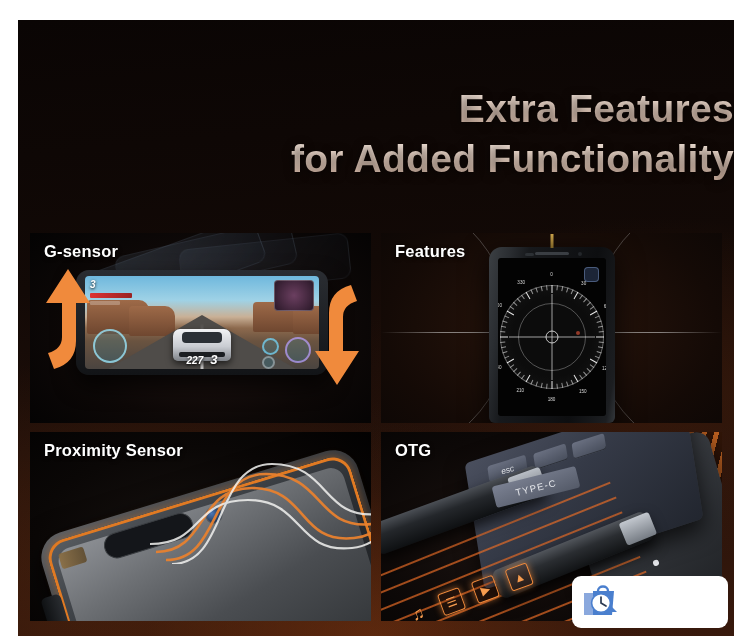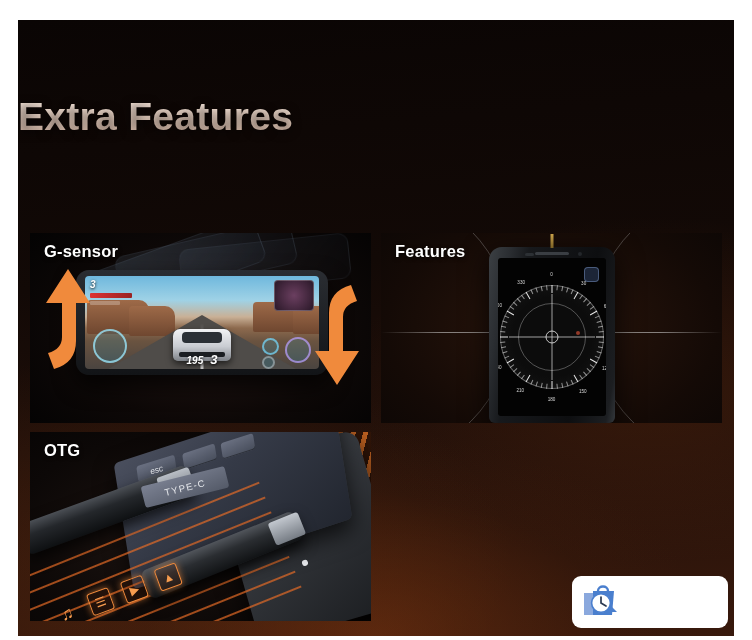--- a/index.html
+++ b/index.html
@@ -14,21 +14,21 @@
     position:absolute; left:18px; top:20px; width:716px; height:616px;
     background:
       radial-gradient(ellipse 420px 260px at 50% 100%, rgba(120,52,16,.55) 0%, rgba(70,30,10,.18) 55%, rgba(0,0,0,0) 78%),
       radial-gradient(ellipse 520px 300px at 18% 88%, rgba(105,48,16,.40) 0%, rgba(0,0,0,0) 70%),
       radial-gradient(ellipse 420px 240px at 88% 60%, rgba(95,42,14,.34) 0%, rgba(0,0,0,0) 72%),
       linear-gradient(175deg, #0a0504 0%, #120906 40%, #24110a 72%, #38190c 100%);
     overflow:hidden;
   }
 
   
-  .title-wrap{ position:absolute; left:0; top:72px; width:100%; text-align:left; }
+  .title-wrap{ position:absolute; left:0; top:64px; width:100%; text-align:right; }
   .title-line{
     font-size:39px; font-weight:700; letter-spacing:.3px; line-height:50px;
     background:linear-gradient(180deg,#fdf2ea 0%,#f3dccd 45%,#d8b6a2 100%);
     -webkit-background-clip:text; background-clip:text; color:transparent;
     -webkit-text-fill-color:transparent;
     text-shadow:0 2px 10px rgba(0,0,0,.55);
   }
 
   
   .grid{
@@ -293,20 +293,21 @@
   .wm-text{ color:#3f7fd4; font-size:21px; font-weight:700; letter-spacing:-.2px; }
 </style>
 </head>
 <body>
 
 <div class="page">
   <div class="banner">
 
     <div class="title-wrap">
       <div class="title-line">Extra Features</div>
+      <div class="title-line">for Added Functionality</div>
     </div>
 
     <div class="grid">
 
       <div class="panel p-gsensor">
         <div class="panel-label">G-sensor</div>
 
         <div class="ghost-phone gh1"></div>
         <div class="ghost-phone gh2"></div>
         <div class="ghost-phone gh3"></div>
@@ -320,21 +321,21 @@
             <div class="road"></div>
             <div class="road-line"></div>
             <div class="car"></div>
 
             <div class="hud-tl">3</div>
             <div class="hud-bar"></div>
             <div class="hud-bar2"></div>
             <div class="minimap"></div>
 
             <div class="hud-speed">
-              <span>195</span>
+              <span>227</span>
               <span class="hud-gear">3</span>
             </div>
 
             <div class="ctrl c-left"></div>
             <div class="ctrl c-r1"></div>
             <div class="ctrl c-r2"></div>
             <div class="ctrl c-r3"></div>
           </div>
         </div>
 
@@ -580,20 +581,47 @@
                 </div>
                 <div class="deg" style="transform: translate(-50%, -100%) rotate(330deg);">
                   <span style="transform: translateX(-50%) rotate(-330deg);">330</span>
                 </div>
               </div>
             <div class="cp-redmark"></div>
           </div>
         </div>
       </div>
 
+      <div class="panel p-prox">
+        <div class="panel-label">Proximity Sensor</div>
+
+        <div class="prox-phone">
+          <div class="prox-body"></div>
+          <div class="prox-rim"></div>
+          <div class="prox-screen"></div>
+          <div class="prox-notch"></div>
+          <div class="prox-sensor"></div>
+          <div class="prox-grill"></div>
+          <div class="prox-side"></div>
+
+        </div>
+
+        <div class="wave">
+          <svg width="270" height="130" viewBox="0 0 270 130">
+            <g fill="none" stroke="#e8812f" stroke-width="2.6" opacity="0.95">
+              <path d="M8 118 C60 118 48 54 104 54 C160 54 150 110 206 104 C248 100 258 52 266 14"></path>
+              <path d="M18 126 C74 126 60 40 118 40 C176 40 168 96 224 90 C256 86 262 44 268 22"></path>
+            </g>
+            <g fill="none" stroke="#f2f2f0" stroke-width="2.2" opacity="0.85">
+              <path d="M2 110 C56 110 44 66 100 66 C156 66 148 120 204 114 C246 110 254 60 264 24"></path>
+              <path d="M24 130 C80 130 66 30 124 30 C182 30 174 86 230 80 C260 76 266 36 270 18"></path>
+            </g>
+          </svg>
+        </div>
+      </div>
 
       <div class="panel p-otg">
         <div class="panel-label">OTG</div>
 
         <div class="otg-coil"></div>
 
         <div class="otg-phone">
           <div class="otg-port"></div>
           <div class="otg-dot"></div>
         </div>

